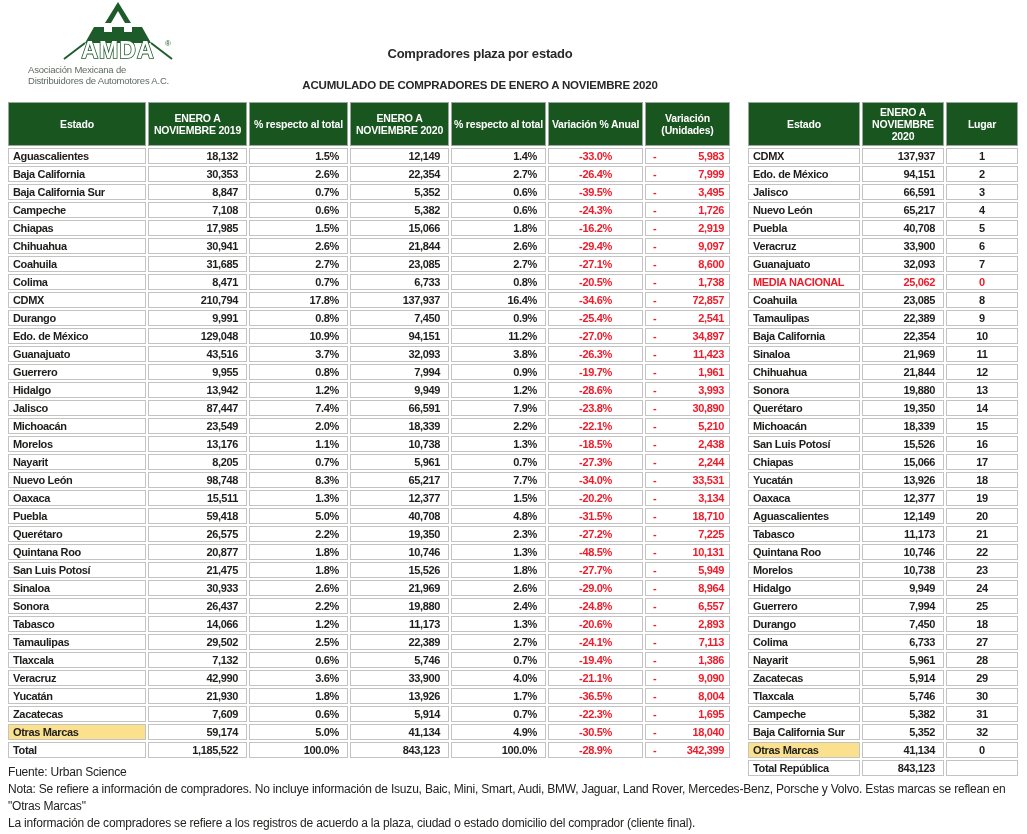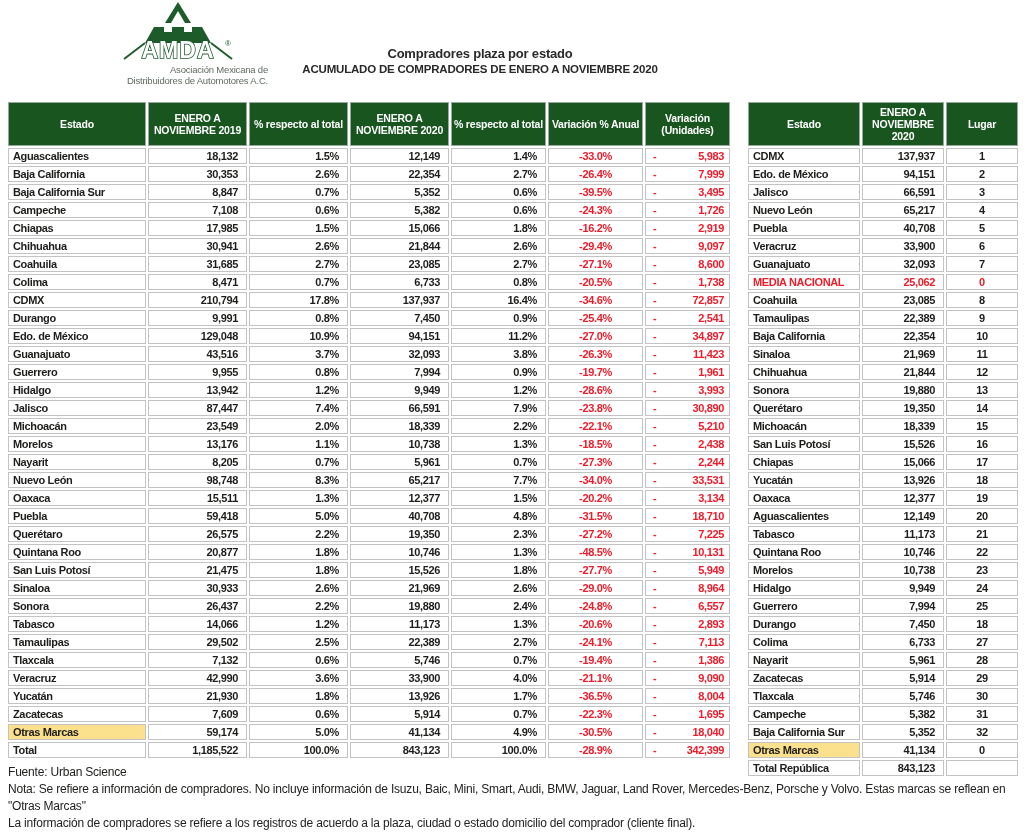--- a/index.html
+++ b/index.html
@@ -1,25 +1,25 @@
 <!DOCTYPE html>
 <html style="--green: #18551f; --red: #ee1c2a; --hl: #fbe08e;"><head>
 <meta charset="utf-8">
 <style>
   * { margin:0; padding:0; box-sizing:border-box; }
   html,body { width:1027px; height:834px; background:#ffffff; overflow:hidden;
     font-family:"Liberation Sans", sans-serif; color:#1d1d1b; }
   .abs { position:absolute; }
 
   
-  #logo-block { left:58px; top:2px; width:210px; text-align:right; }
+  #logo-block { left:28px; top:2px; width:210px; text-align:left; }
   .logo-caption { font-size:9.5px; color:#5d6b60; line-height:11px; letter-spacing:-0.2px; }
   #title-block { left:160px; top:46px; width:640px; text-align:center; color:#29292a; }
   #page-title { font-size:13px; font-weight:bold; letter-spacing:-0.2px; }
-  #page-subtitle { font-size:11.5px; font-weight:bold; letter-spacing:-0.2px; margin-top:2px; }
+  #page-subtitle { font-size:11.5px; font-weight:bold; letter-spacing:-0.2px; margin-top:18px; }
 
   
   table { border-collapse:separate; border-spacing:2px; table-layout:fixed; }
   #main-table { left:6px; top:100px; width:724px; }
   #rank-table { left:746px; top:100px; width:274px; }
   th { background:var(--green); color:#ffffff; font-size:10.5px; font-weight:bold;
        height:44px; vertical-align:middle; text-align:center; border:1px solid #9aa99b;
        letter-spacing:-0.2px; line-height:12px; padding:1px 2px; }
   td { background:#ffffff; border:1px solid #c3c3c3; height:16px; font-size:11px;
        font-weight:bold; letter-spacing:-0.35px; vertical-align:middle; overflow:hidden;

